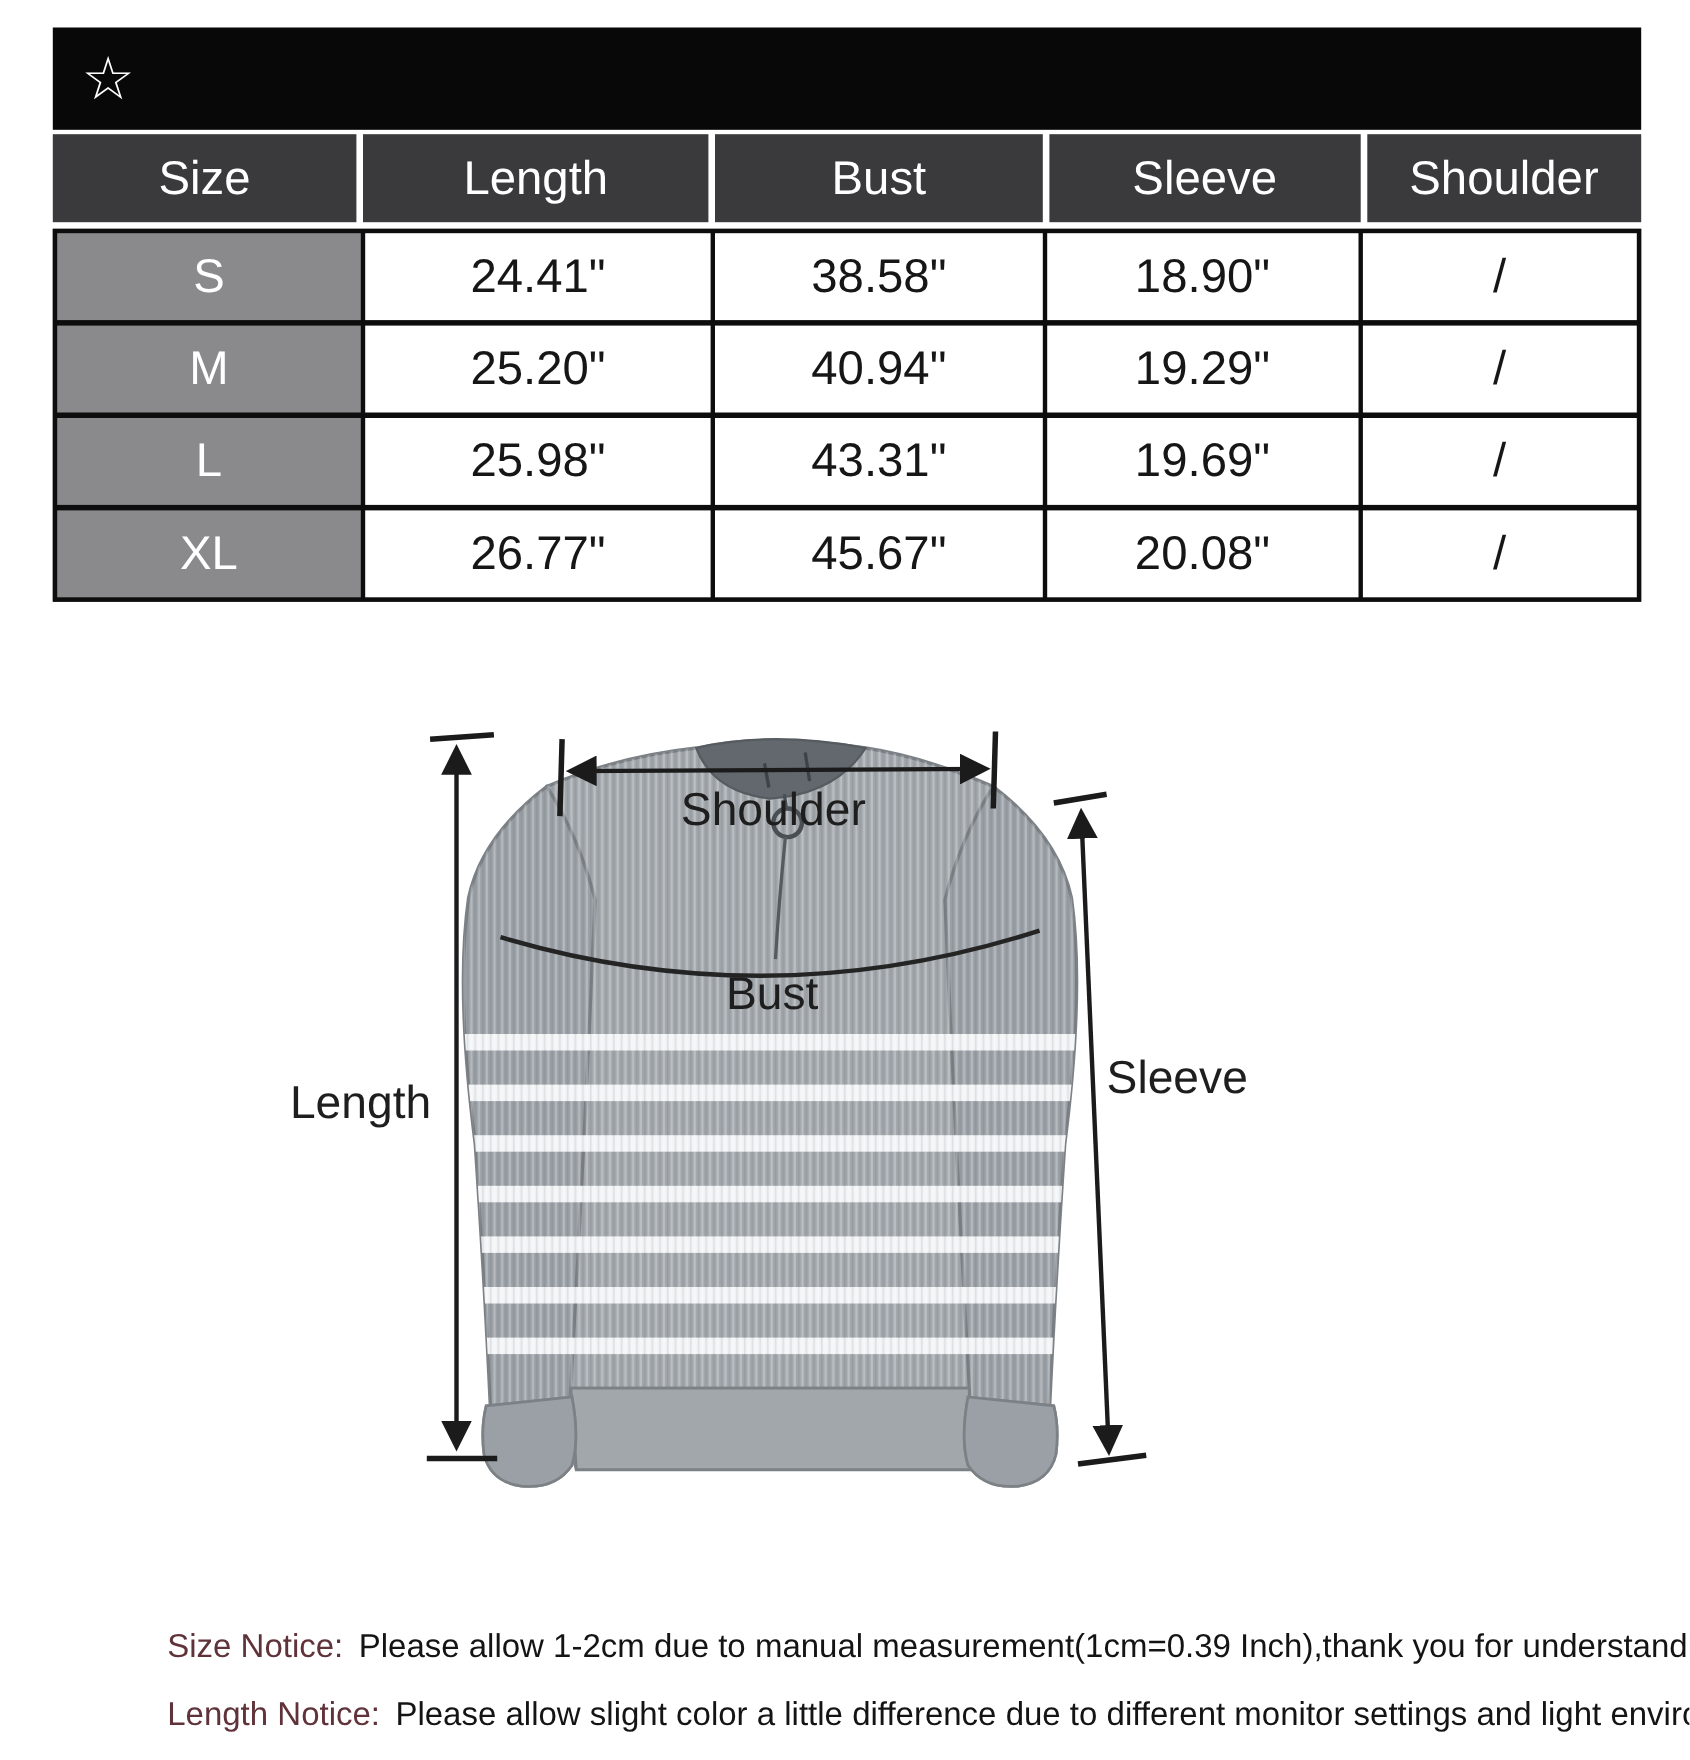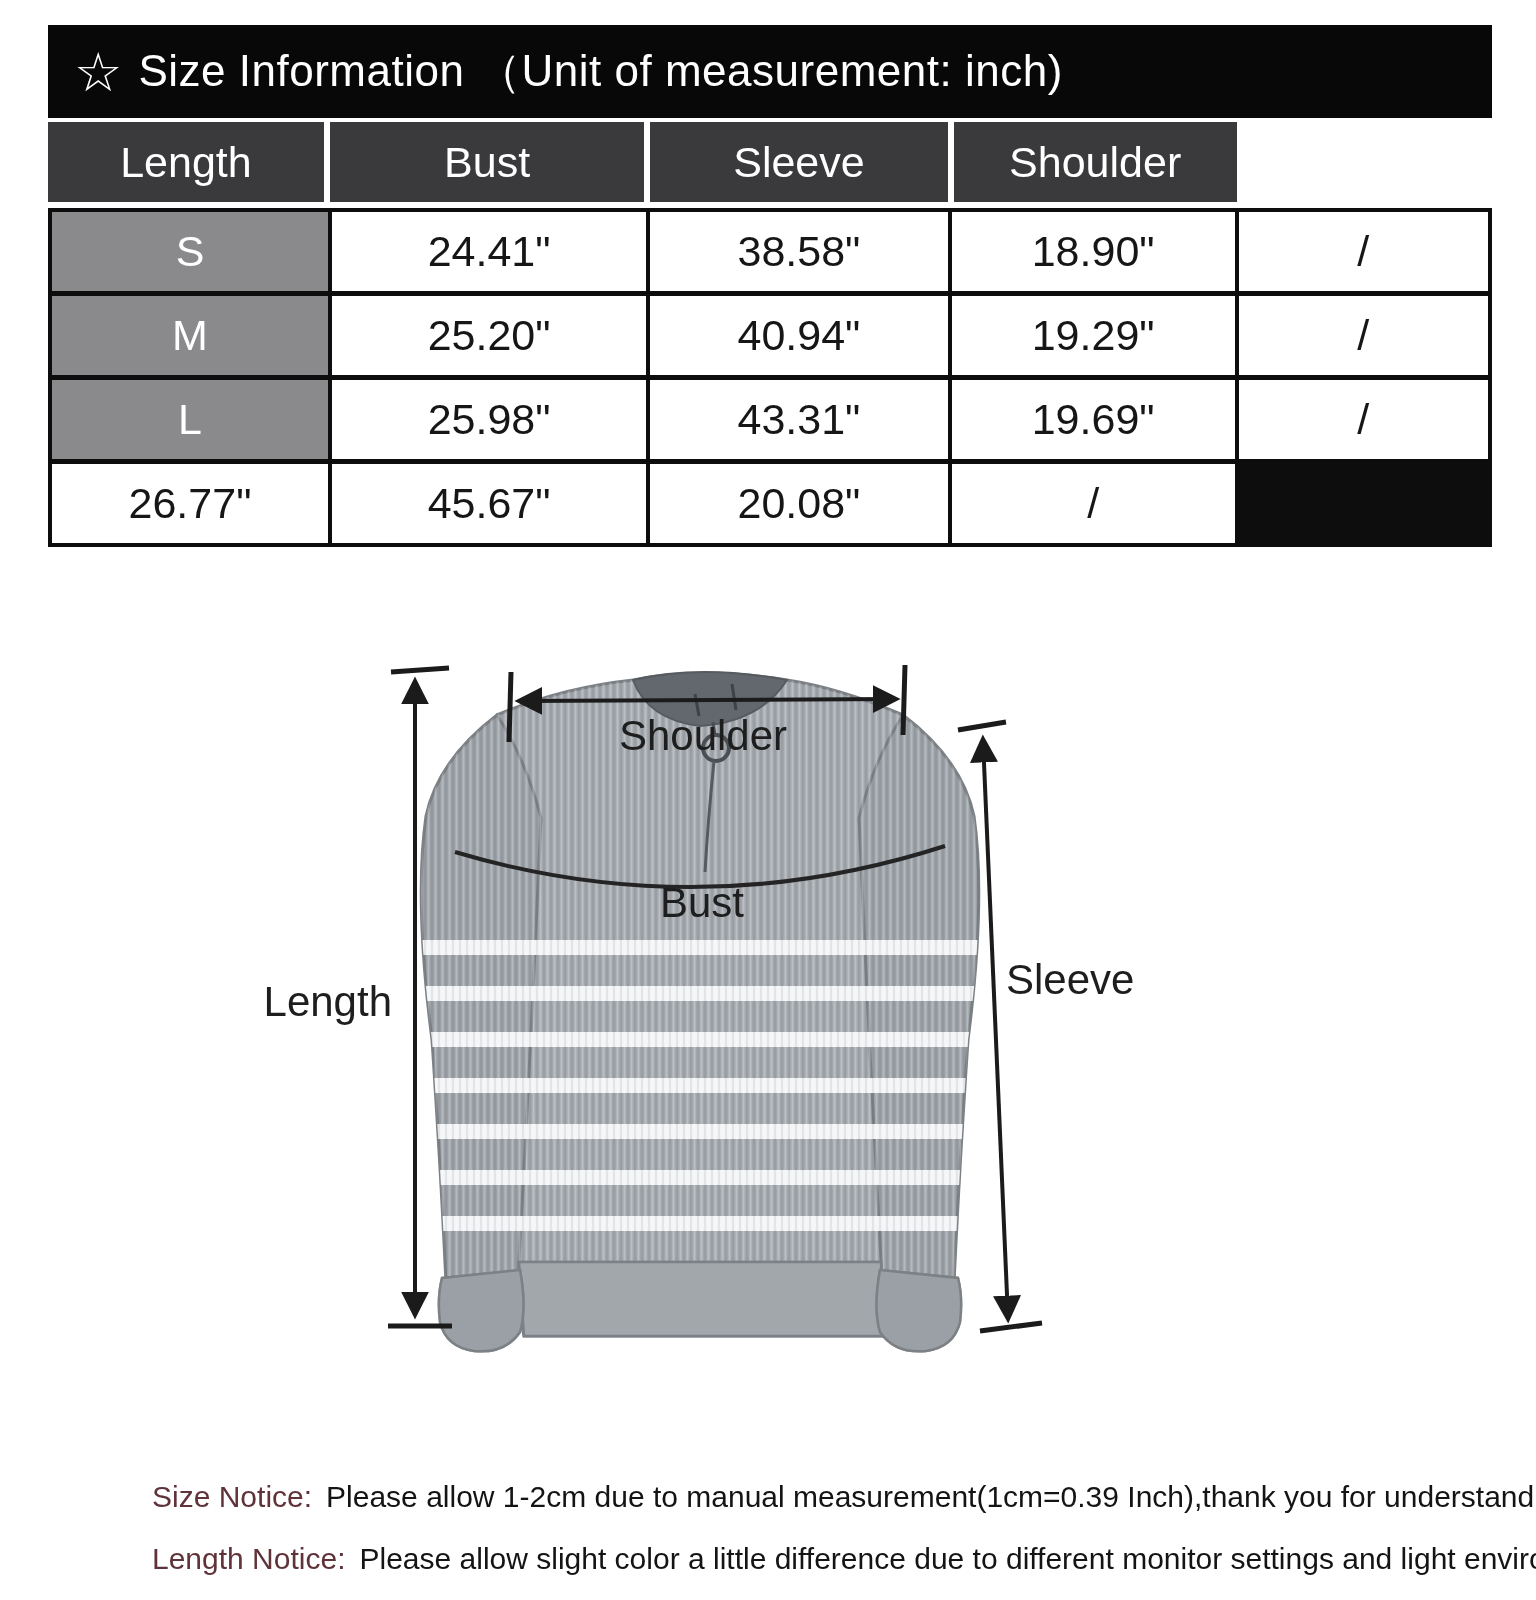--- a/index.html
+++ b/index.html
@@ -37,25 +37,25 @@
   .diagram{position:absolute;left:0;top:620px;width:1536px;height:780px;}
   svg text{font-family:"Liberation Sans","DejaVu Sans",sans-serif;}
 </style>
 </head>
 <body>
 
 <div class="page">
 
   <div class="header-bar">
     <span class="star">☆</span>
-    <span class="title">Size Information （Unit of measurement: inch)</span>
   </div>
 
   <div class="size-table">
     <div class="thead">
+      <div class="th">Size</div>
       <div class="th">Length</div>
       <div class="th">Bust</div>
       <div class="th">Sleeve</div>
       <div class="th">Shoulder</div>
     </div>
     <div class="tbody">
       <div class="td size-cell">S</div>
       <div class="td">24.41"</div>
       <div class="td">38.58"</div>
       <div class="td">18.90"</div>
@@ -66,20 +66,21 @@
       <div class="td">40.94"</div>
       <div class="td">19.29"</div>
       <div class="td">/</div>
 
       <div class="td size-cell">L</div>
       <div class="td">25.98"</div>
       <div class="td">43.31"</div>
       <div class="td">19.69"</div>
       <div class="td">/</div>
 
+      <div class="td size-cell">XL</div>
       <div class="td">26.77"</div>
       <div class="td">45.67"</div>
       <div class="td">20.08"</div>
       <div class="td">/</div>
     </div>
   </div>
 
   <svg class="diagram" viewBox="0 0 1536 780">
     <defs>
       <pattern id="rib" width="7" height="7" patternUnits="userSpaceOnUse">

